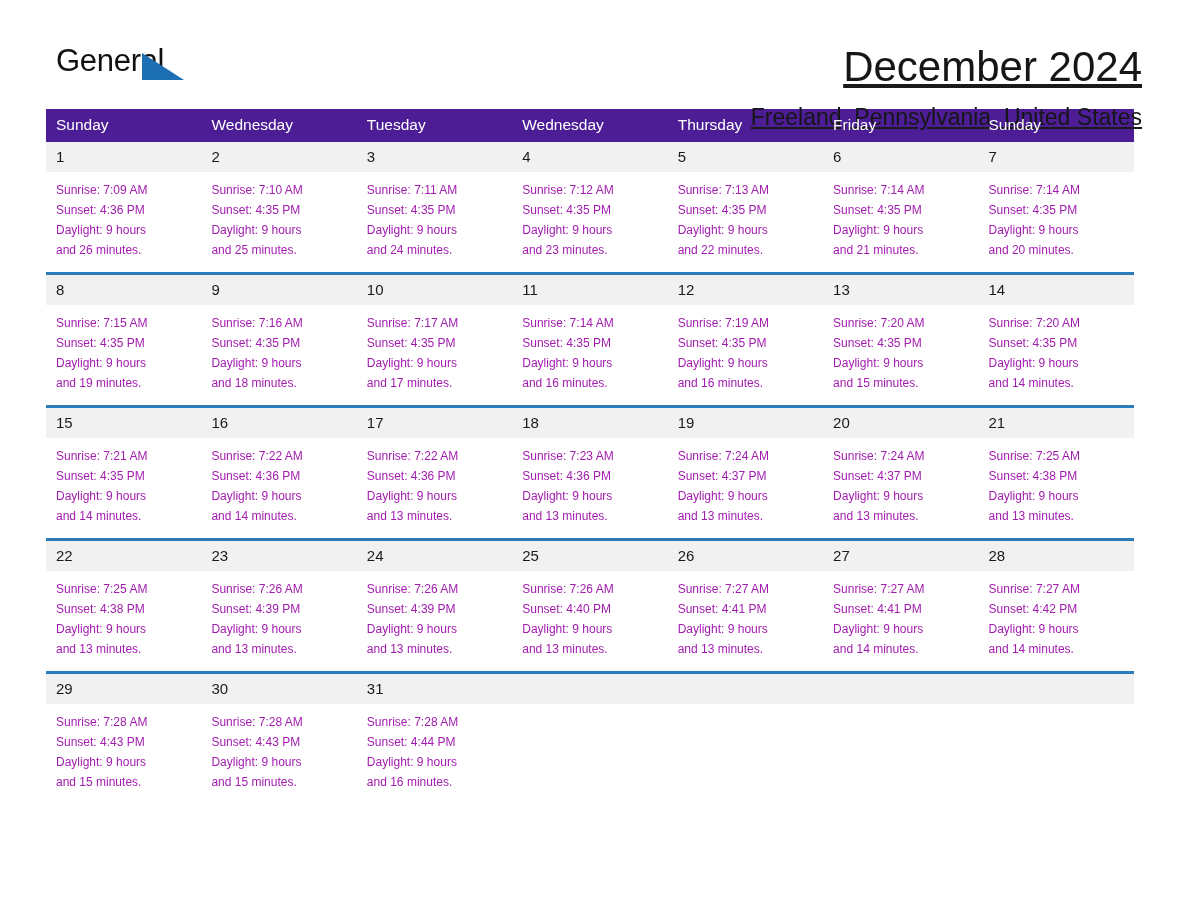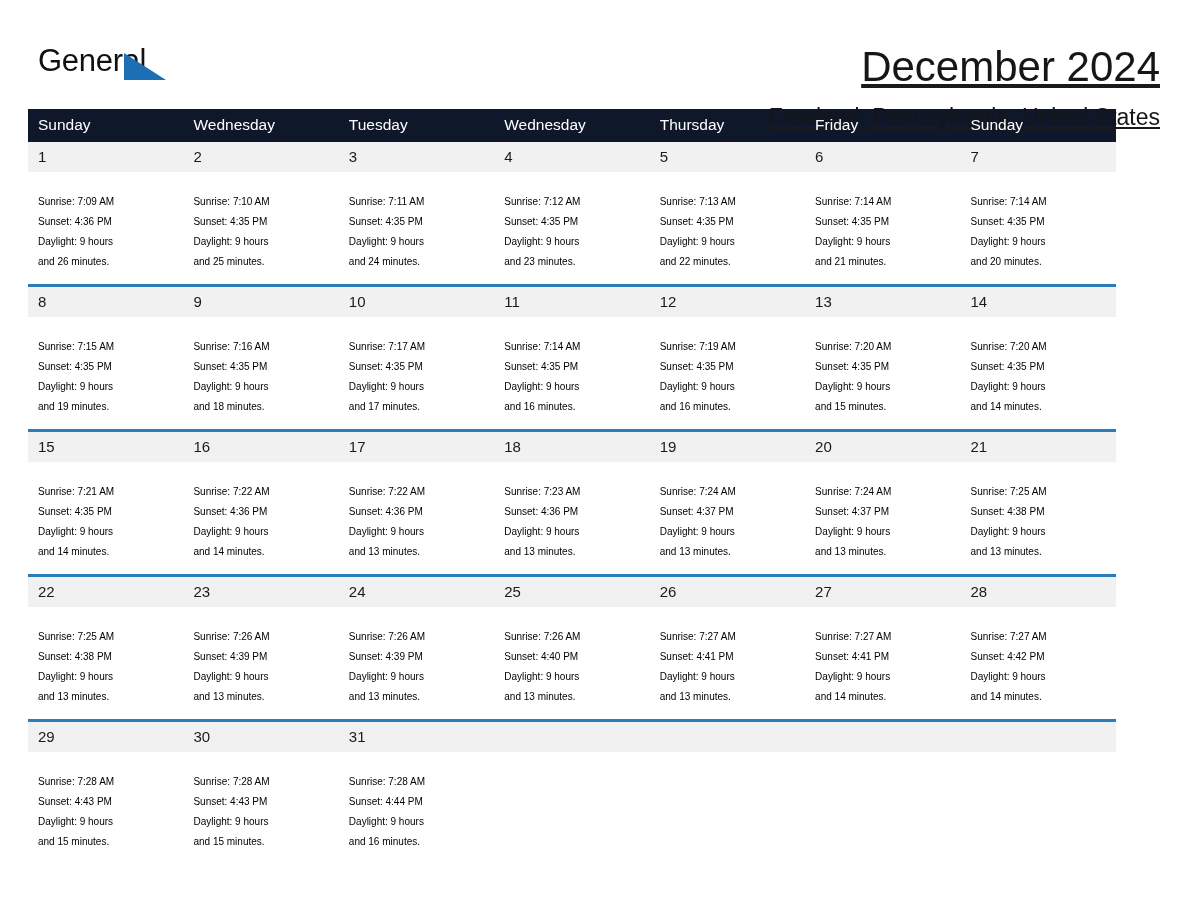--- a/index.html
+++ b/index.html
@@ -13,21 +13,21 @@
     height: 918px;
     font-family: "Liberation Sans", sans-serif;
     color: #1a1a1a;
     overflow: hidden;
   }
   .page {
     position: relative;
     width: 1188px;
     height: 918px;
     box-sizing: border-box;
-    padding: 0 28px;
+    padding: 0 46px;
   }
 
   
   .header {
     display: flex;
     align-items: flex-start;
     justify-content: space-between;
     padding-top: 44px;
     height: 96px;
     box-sizing: border-box;
@@ -92,21 +92,21 @@
   
   .calendar {
     margin-top: 13px;
     width: 1088px;
     border-collapse: collapse;
     table-layout: fixed;
   }
   .calendar col { width: 155.43px; }
 
   .dow-row th {
-    background: #0f172a;
+    background: #4c1d95;
     color: #ffffff;
     font-size: 15.5px;
     font-weight: 400;
     text-align: left;
     padding: 7px 0 8px 10px;
     height: 18px;
     vertical-align: middle;
     border: none;
   }
 
@@ -125,26 +125,25 @@
     line-height: 18px;
     color: #1a1a1a;
     padding: 6px 0 6px 10px;
     height: 18px;
     box-sizing: content-box;
   }
   .daynum.empty { color: transparent; }
 
   .details {
     padding: 8px 10px 12px 10px;
-    font-size: 10px;
+    font-size: 12px;
     line-height: 20px;
-    color: #000000;
+    color: #a21caf;
     min-height: 86px;
     box-sizing: border-box;
-    margin-top: 12px;
   }
   .details div { white-space: nowrap; }
   .details.empty { min-height: 0; height: 0; padding: 0; }
 </style>
 </head>
 <body>
 
 <div class="page">
 
   <div class="header">

